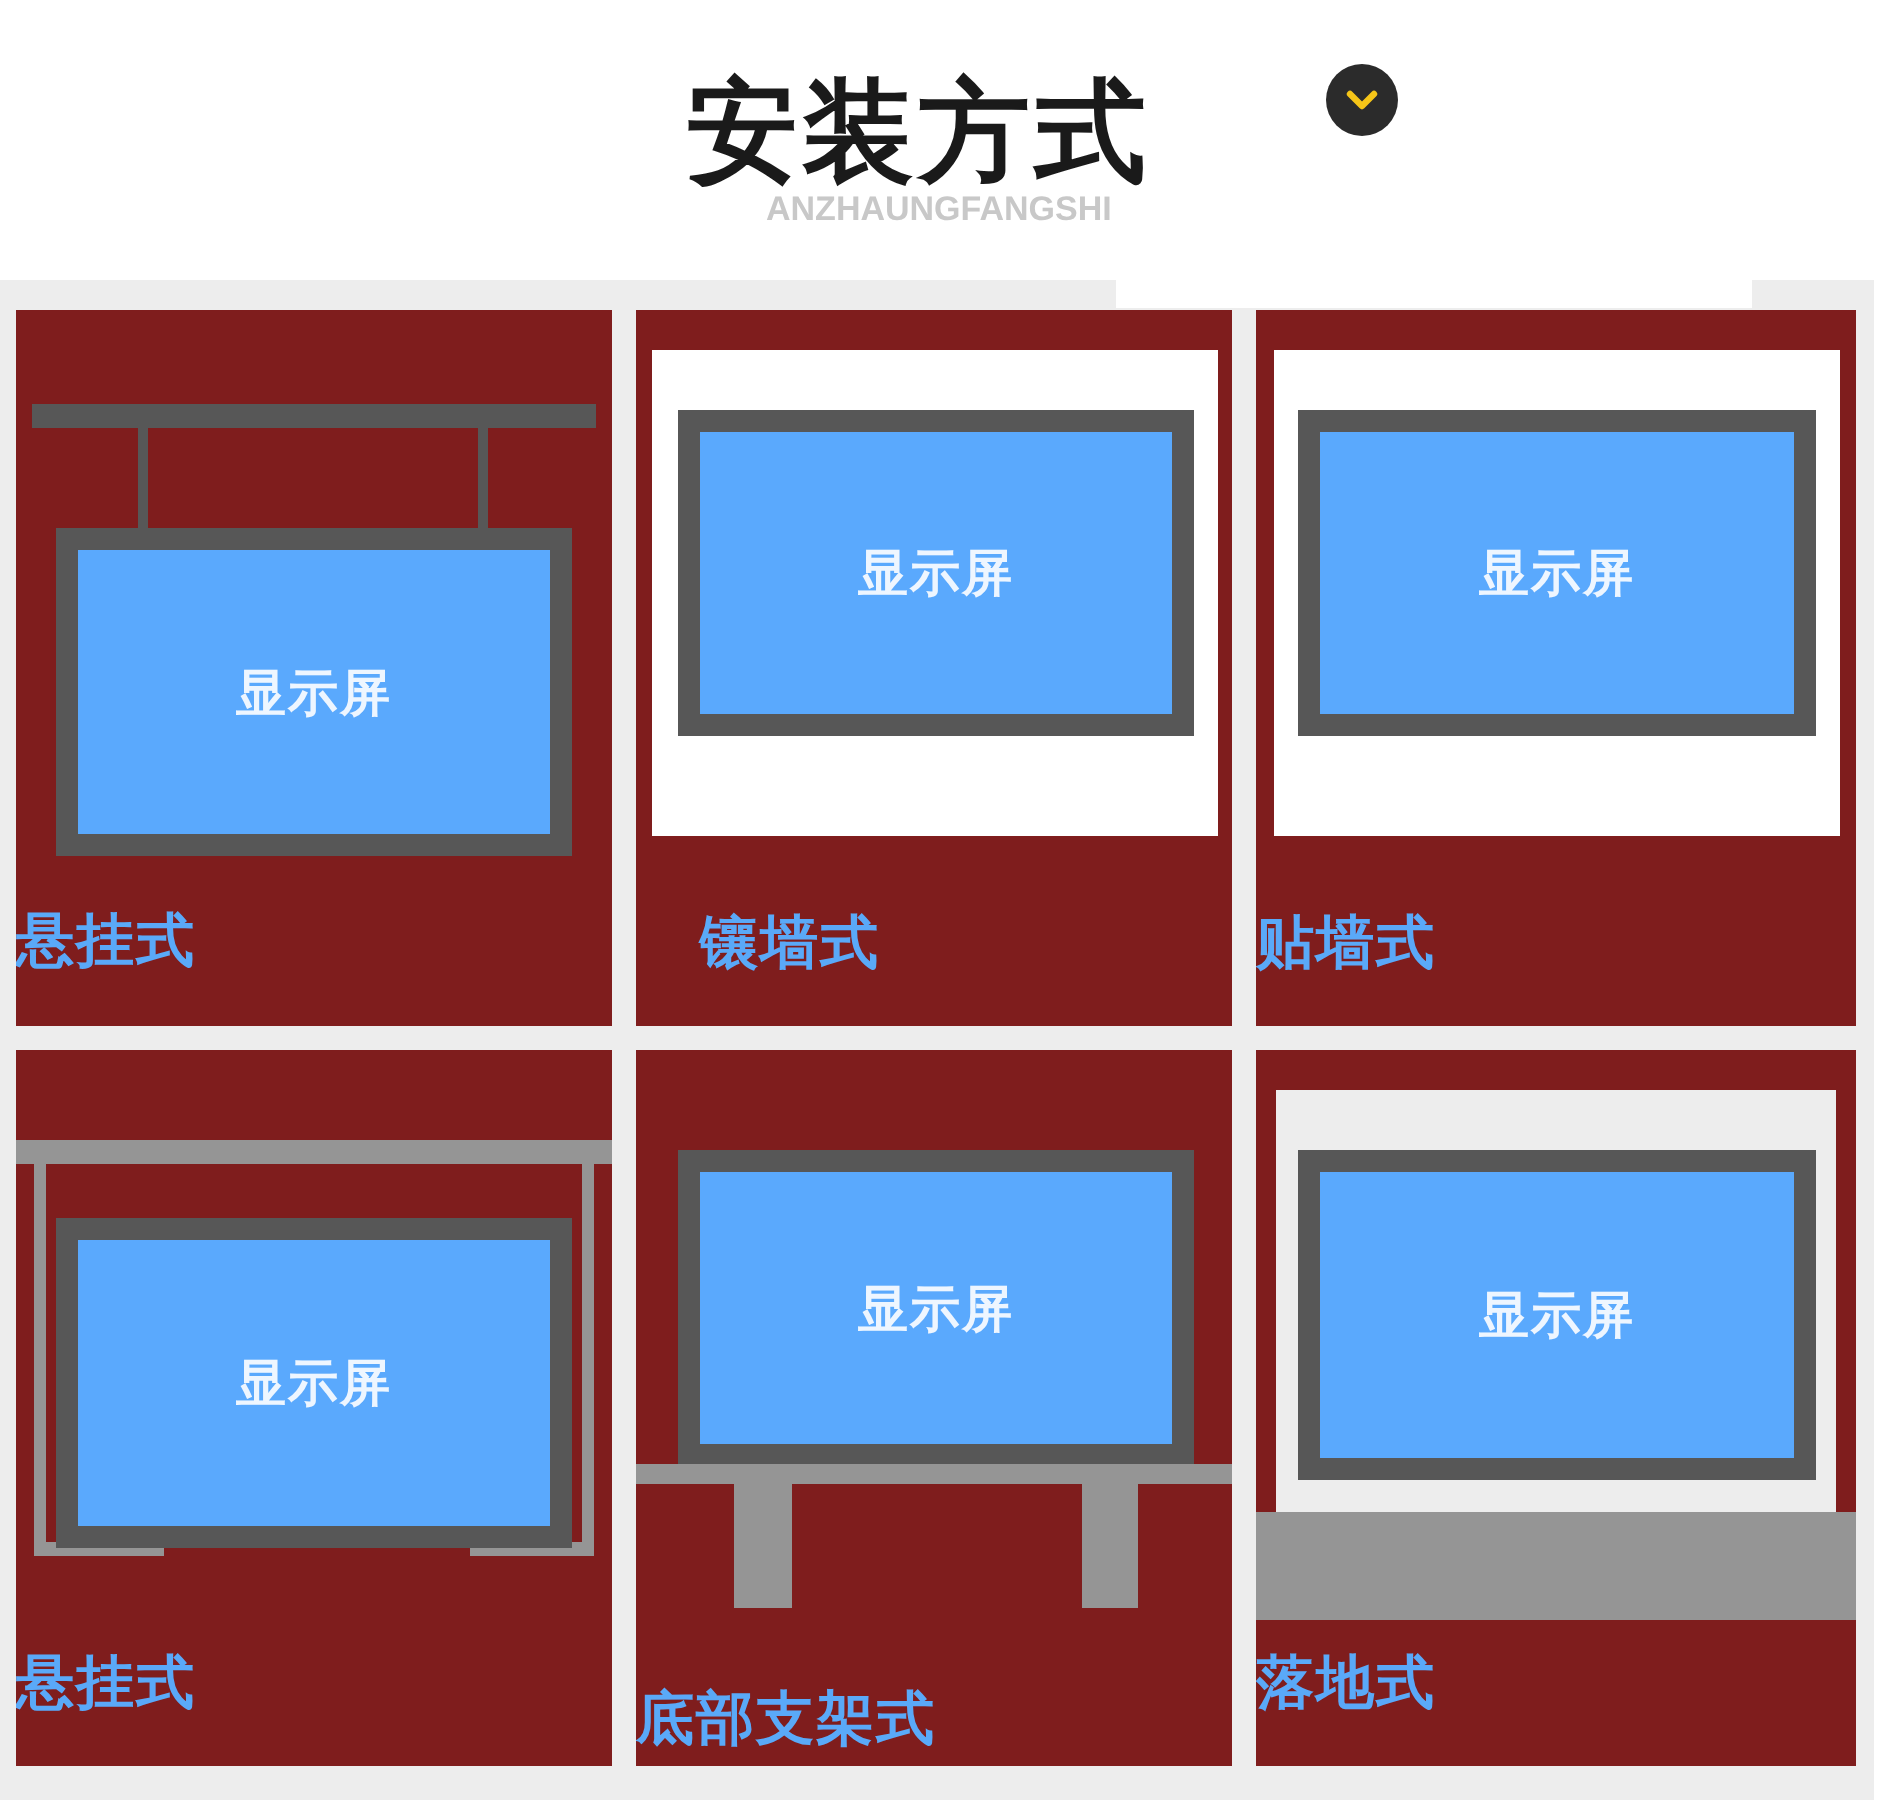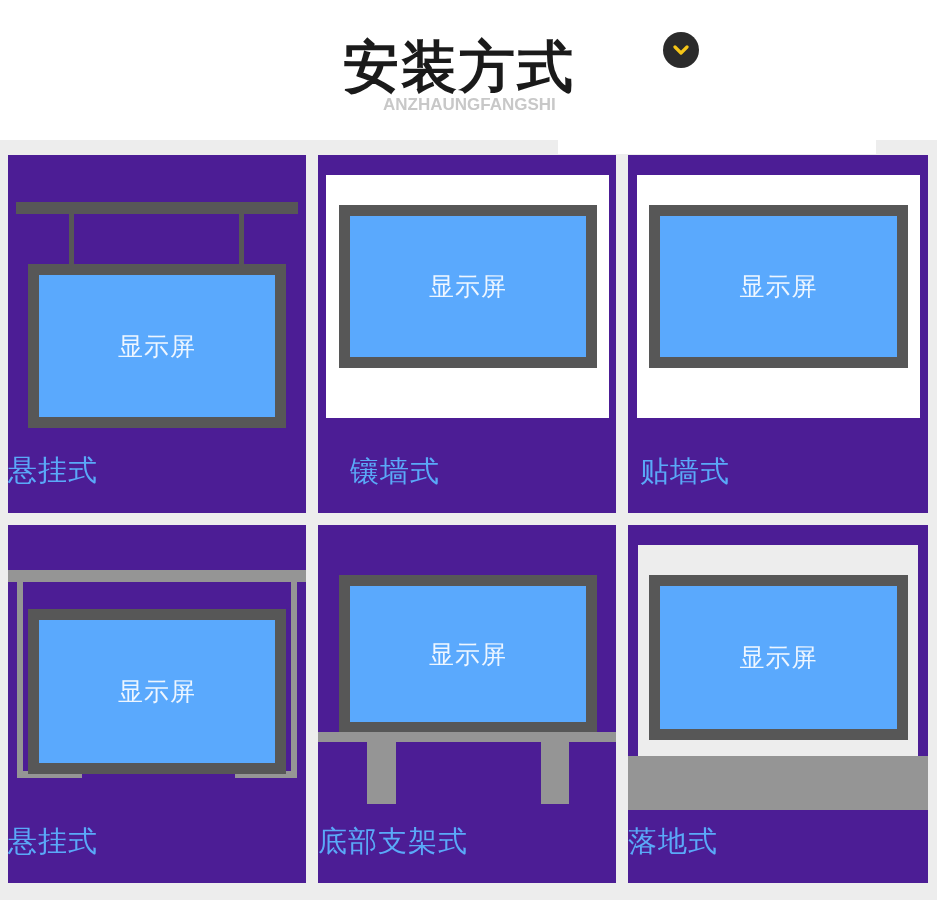--- a/index.html
+++ b/index.html
@@ -27,21 +27,21 @@
     .grid-bg {
       position: absolute; left: 0; top: 140px; width: 937px; height: 760px;
       background: #ededed;
     }
     .grid-bg-cut {
       position: absolute; left: 558px; top: 138px; width: 318px; height: 16px;
       background: #ffffff;
     }
 
     .cell {
-      position: absolute; background: #4c1d95; overflow: hidden;
+      position: absolute; background: #7f1d1d; overflow: hidden; font-weight: bold;
     }
     .cell-label {
       position: absolute; left: 0; right: 0; text-align: left;
       font-size: 29px; color: #5aa9f8; letter-spacing: 1px;
     }
 
     .monitor {
       position: absolute; background: #575757;
     }
     .monitor .screen {
@@ -87,21 +87,21 @@
     <div class="screen">显示屏</div>
   </div>
   <div class="cell-label" style="top:297px;margin-left:32px;">镶墙式</div>
 </div>
 
 <div class="cell" style="left:628px; top:155px; width:300px; height:358px;">
   <div class="bar white" style="left:9px; top:20px; width:283px; height:243px;"></div>
   <div class="monitor" style="left:21px; top:50px; width:259px; height:163px;">
     <div class="screen">显示屏</div>
   </div>
-  <div class="cell-label" style="top:297px;margin-left:12px;">贴墙式</div>
+  <div class="cell-label" style="top:297px;">贴墙式</div>
 </div>
 
 <div class="cell" style="left:8px; top:525px; width:298px; height:358px;">
   <div class="bar mid" style="left:0px; top:45px; width:298px; height:12px;"></div>
   <div class="bar mid" style="left:9px; top:57px; width:6px; height:196px;"></div>
   <div class="bar mid" style="left:283px; top:57px; width:6px; height:196px;"></div>
   <div class="bar mid" style="left:9px; top:246px; width:65px; height:7px;"></div>
   <div class="bar mid" style="left:227px; top:246px; width:62px; height:7px;"></div>
   <div class="monitor" style="left:20px; top:84px; width:258px; height:165px;">
     <div class="screen">显示屏</div>
@@ -109,21 +109,21 @@
   <div class="cell-label" style="top:297px;">悬挂式</div>
 </div>
 
 <div class="cell" style="left:318px; top:525px; width:298px; height:358px;">
   <div class="monitor" style="left:21px; top:50px; width:258px; height:158px;">
     <div class="screen">显示屏</div>
   </div>
   <div class="bar mid" style="left:0px; top:207px; width:298px; height:10px;"></div>
   <div class="bar mid" style="left:49px; top:217px; width:29px; height:62px;"></div>
   <div class="bar mid" style="left:223px; top:217px; width:28px; height:62px;"></div>
-  <div class="cell-label" style="top:297px;">底部支架式</div>
+  <div class="cell-label" style="top:315px;">底部支架式</div>
 </div>
 
 <div class="cell" style="left:628px; top:525px; width:300px; height:358px;">
   <div class="bar light" style="left:10px; top:20px; width:280px; height:211px;"></div>
   <div class="monitor" style="left:21px; top:50px; width:259px; height:165px;">
     <div class="screen">显示屏</div>
   </div>
   <div class="bar mid" style="left:0px; top:231px; width:300px; height:54px;"></div>
   <div class="cell-label" style="top:297px;">落地式</div>
 </div>

